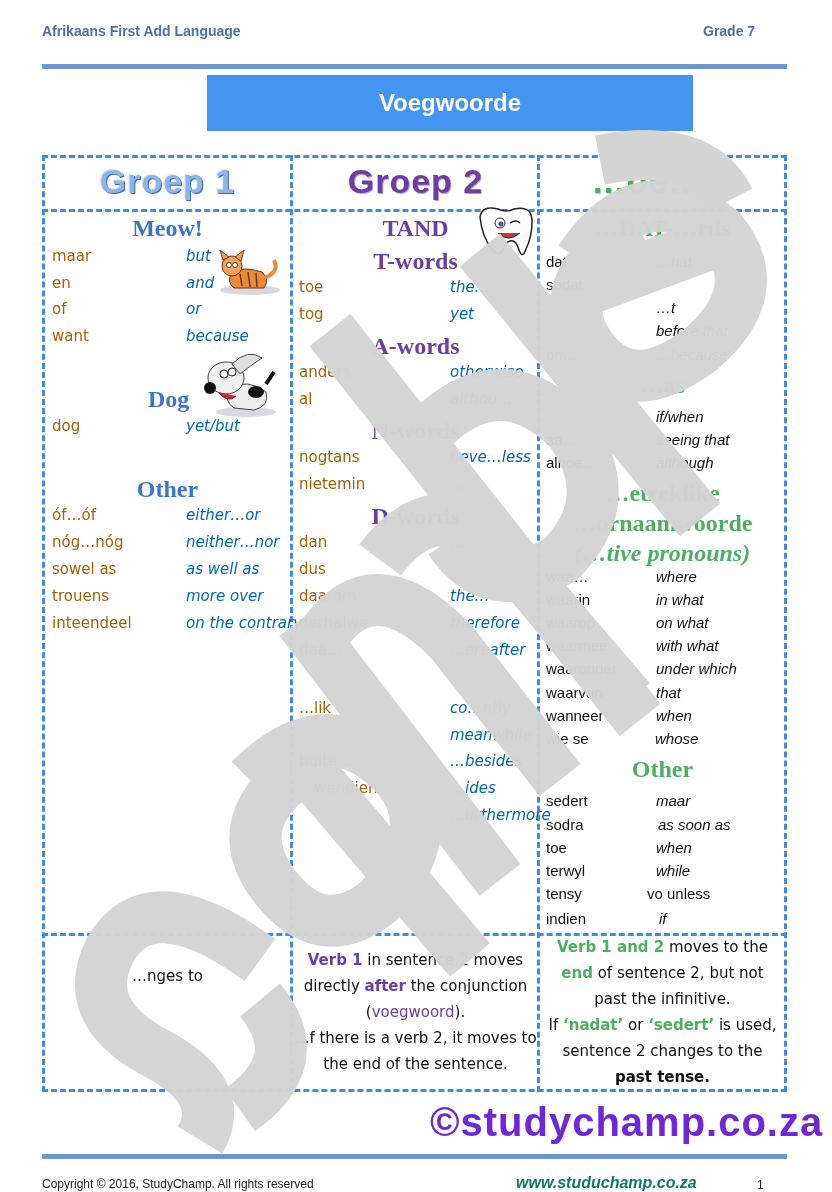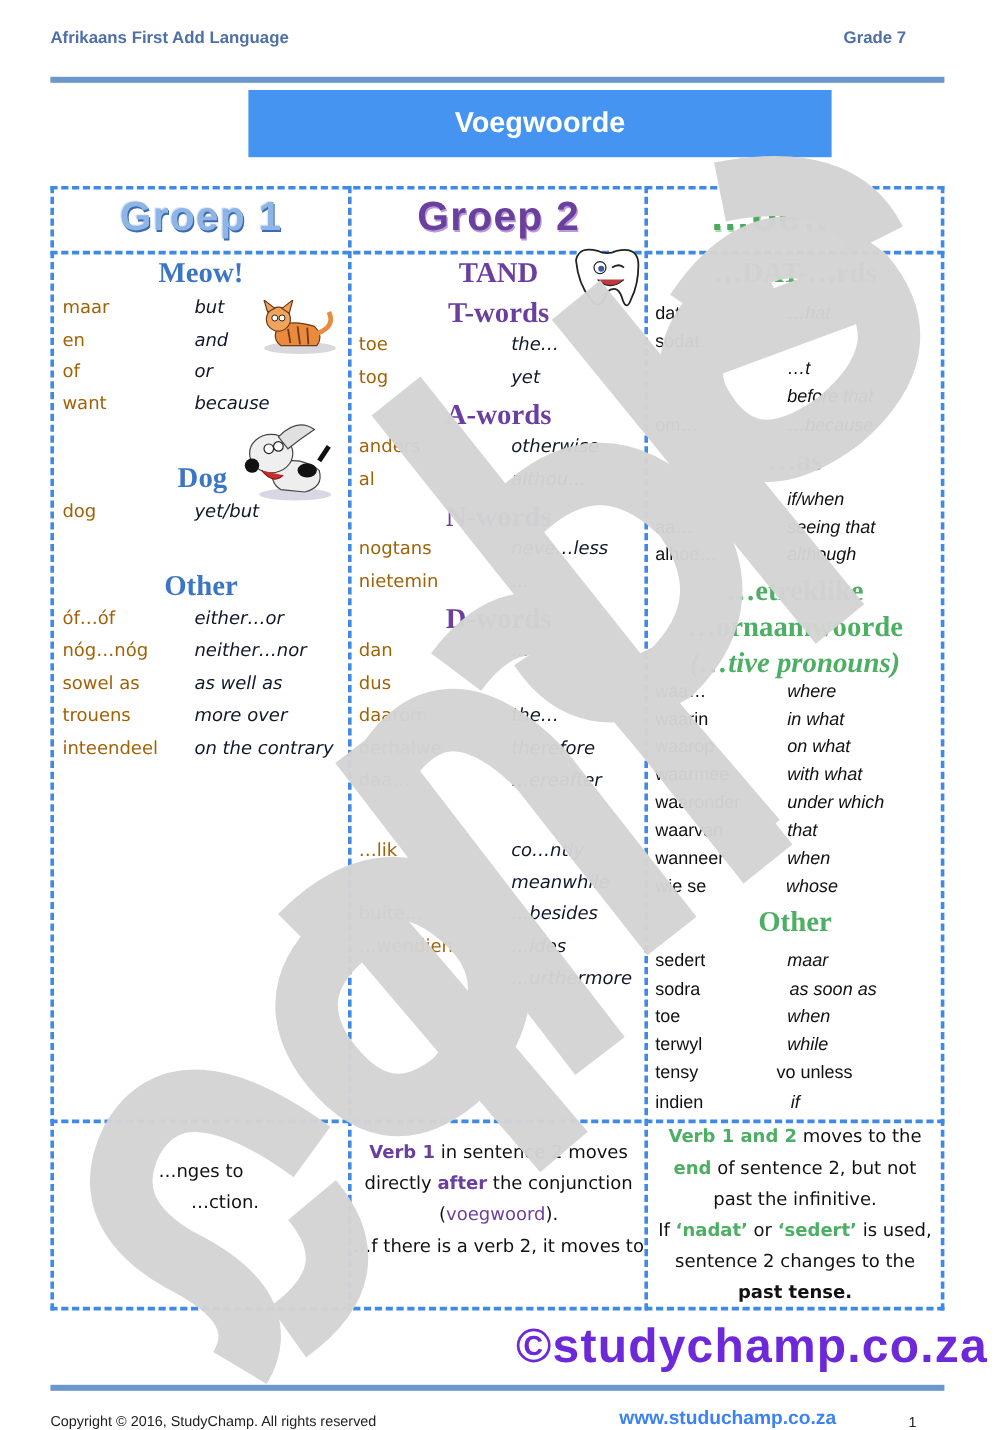--- a/index.html
+++ b/index.html
@@ -23,31 +23,31 @@
   .g1 { left: 45px; width: 245px; color: #8fb5e6; text-shadow: 1px 1px 0 #3a6bb0, -1px -1px 0 #dbe8f8; }
   .g2 { left: 293px; width: 245px; color: #6a3f9e; text-shadow: 1px 1px 0 #b99ad8; }
   .g3 { left: 540px; width: 245px; color: #4caa5e; text-shadow: 1px 1px 0 #a8d9b2; }
 
   .sec { position: absolute; font-weight: bold; font-size: 24px; text-align: center; font-family: Liberation Serif, serif; }
   .blue { color: #3c75c6; }
   .purple { color: #6b3fa0; }
   .green { color: #4caf63; }
 
   .w { position: absolute; font-size: 15px; font-family: "DejaVu Sans", sans-serif; color: #a16207; }
-  .t { position: absolute; font-size: 15px; font-style: italic; font-family: "DejaVu Sans", sans-serif; color: #0f172a; }
+  .t { position: absolute; font-size: 15px; font-style: italic; font-family: "DejaVu Sans", sans-serif; color: #0369a1; margin-left: 24px; }
   .w3 { position: absolute; font-size: 15px; font-family: "Liberation Sans", sans-serif; color: #111; }
   .t3 { position: absolute; font-size: 15px; font-style: italic; font-family: "Liberation Sans", sans-serif; color: #111; }
 
   .note { position: absolute; font-size: 15px; font-family: "DejaVu Sans", sans-serif; text-align: center; line-height: 26px; color: #111; }
   .note b { font-weight: bold; }
 
   .wm-site { position: absolute; left: 430px; top: 1100px; font-size: 40px; font-weight: bold; color: #6d28d9; letter-spacing: 1px; }
   .rule-bot { position: absolute; left: 42px; top: 1154px; width: 745px; height: 5px; background: #6b97cd; }
   .copy { position: absolute; left: 42px; top: 1177px; font-size: 12px; color: #222; }
-  .site { position: absolute; left: 516px; top: 1174px; font-size: 16px; font-weight: bold; color: #3b82f6; }
+  .site { position: absolute; left: 516px; top: 1174px; font-size: 16px; font-weight: bold; color: #0f766e; font-style: italic; }
   .pg { position: absolute; left: 757px; top: 1178px; font-size: 12px; color: #222; }
 
   .pic { position: absolute; }
   .watermark { position: absolute; left: 0; top: 0; width: 832px; height: 1192px; pointer-events: none; }
 </style>
 </head>
 <body>
 
 <div class="hdr-left">Afrikaans First Add Language</div>
 <div class="hdr-right">Grade 7</div>
@@ -210,28 +210,28 @@
 <div class="t3" style="left:656px;top:839px">when</div>
 <div class="w3" style="left:546px;top:862px">terwyl</div>
 <div class="t3" style="left:656px;top:862px">while</div>
 <div class="w3" style="left:546px;top:885px">tensy</div>
 <div class="w3" style="left:647px;top:885px;font-style:normal">vo  unless</div>
 <div class="w3" style="left:546px;top:910px">indien</div>
 <div class="t3" style="left:659px;top:910px">if</div>
 
 <div class="note" style="left:45px;width:245px;top:963px">
   <div>…nges to</div>
-  <div style="padding-left:40px">…ction.</div>
 </div>
 
 <div class="note" style="left:293px;width:245px;top:947px">
   <div><b class="purple">Verb 1</b><span> in sentence 2 moves</span></div>
   <div><span>directly </span><b class="purple">after</b><span> the conjunction</span></div>
   <div><span>(</span><span class="purple">voegwoord</span><span>).</span></div>
   <div>…f there is a verb 2, it moves to</div>
+  <div>the end of the sentence.</div>
 </div>
 
 <div class="note" style="left:540px;width:245px;top:934px">
   <div><b class="green">Verb 1 and 2</b><span> moves to the</span></div>
   <div><b class="green">end</b><span> of sentence 2, but not</span></div>
   <div>past the infinitive.</div>
   <div><span>If </span><b class="green">‘nadat’</b><span> or </span><b class="green">‘sedert’</b><span> is used,</span></div>
   <div>sentence 2 changes to the</div>
   <div><b>past tense.</b></div>
 </div>

